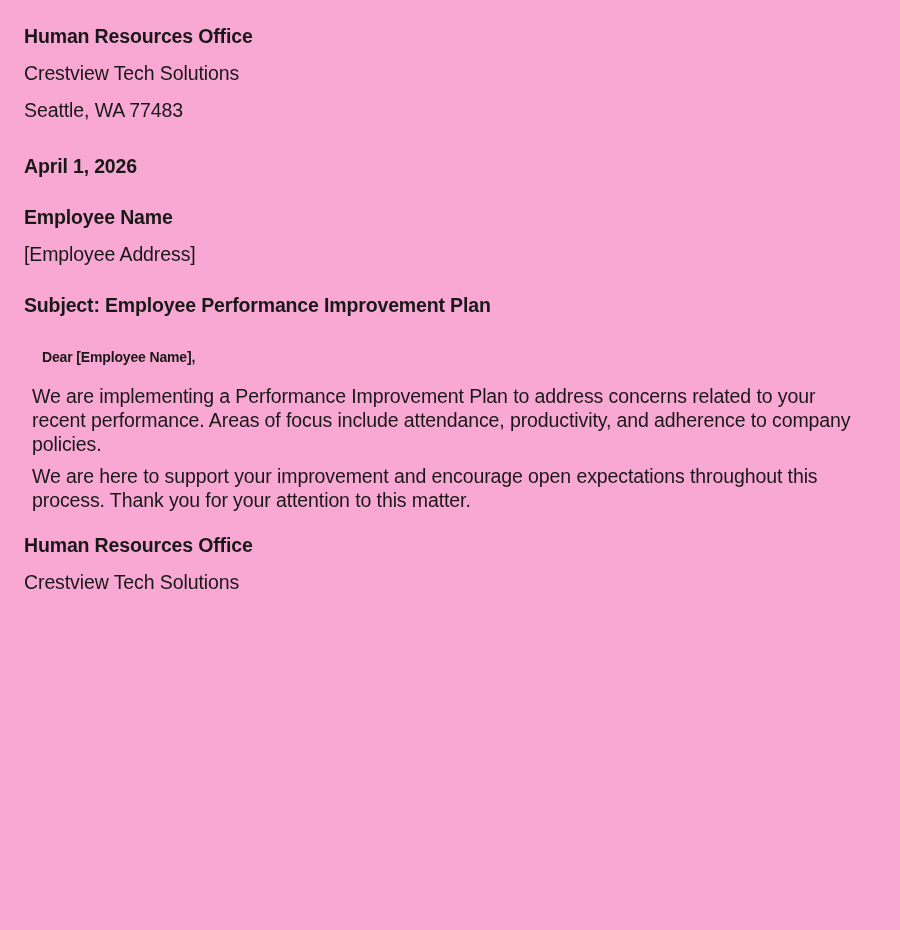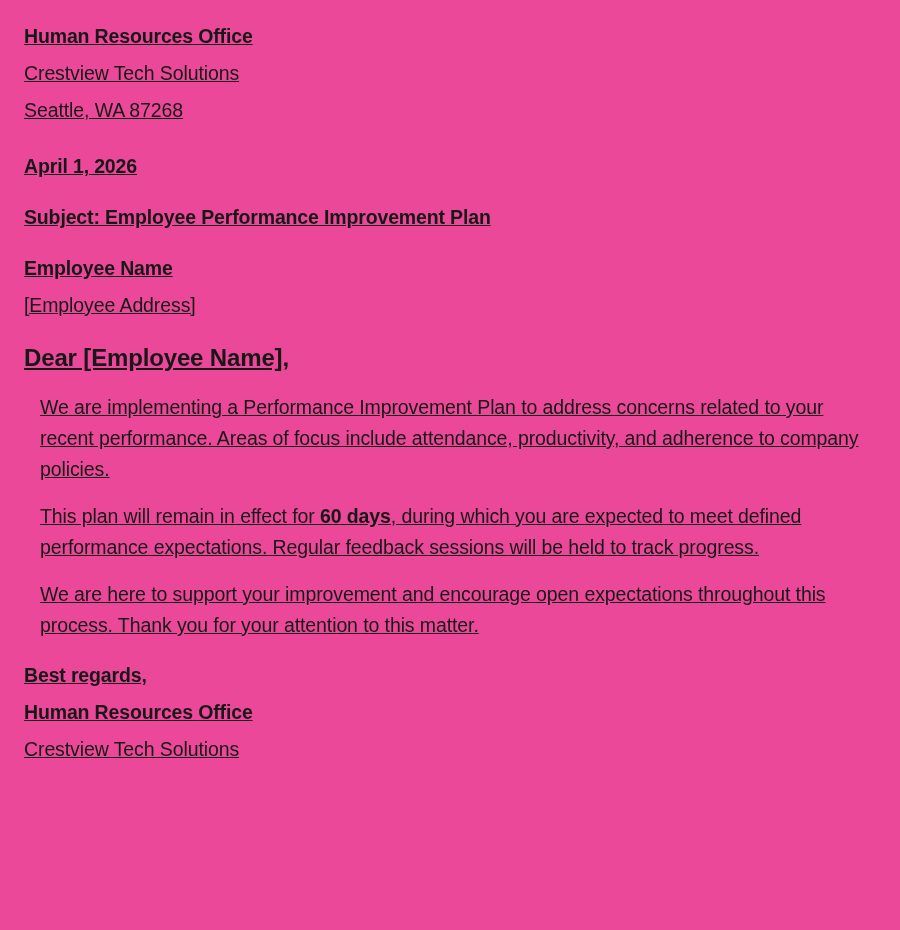--- a/index.html
+++ b/index.html
@@ -52,76 +52,75 @@
   .gap-date     { margin-top: 19px; }
   .gap-recipient{ margin-top: 14px; }
   .gap-subject  { margin-top: 14px; }
   .gap-greeting { margin-top: 15px; }
   .gap-para     { margin-top: 14px; }
   .gap-closing  { margin-top: 15px; }
 
   
   .para {
     font-size: 19.5px;
-    line-height: 31px;
+    line-height: 24px;
     letter-spacing: -0.1px;
     max-width: 856px;
-    margin: 16px;
+    margin: 8px;
     text-align: left;
   }
 
   .para b {
     font-weight: bold;
   }
 
   .subject {
     font-size: 19.5px;
     line-height: 37px;
     font-weight: bold;
     letter-spacing: -0.15px;
   }
 
   .greeting {
-    font-size: 24px;
+    font-size: 14px;
     line-height: 37px;
     font-weight: bold;
     letter-spacing: -0.15px;
+    margin-left: 18px;
   }
 </style>
 </head>
 <body style="color: rgb(24, 24, 24);">
 
-<div class="page" style="background: #ec4899; text-decoration: underline;">
+<div class="page" style="background: #f9a8d4;">
 
   <div class="block sender-block">
     <span class="line bold">Human Resources Office</span>
     <span class="line">Crestview Tech Solutions</span>
-    <span class="line">Seattle, WA 87268</span>
+    <span class="line">Seattle, WA 77483</span>
   </div>
 
   <div class="block gap-date">
     <span class="line bold">April 1, 2026</span>
-  </div>
-
-  <div class="block gap-subject">
-    <span class="subject line">Subject: Employee Performance Improvement Plan</span>
   </div>
 
   <div class="block gap-recipient">
     <span class="line bold">Employee Name</span>
     <span class="line">[Employee Address]</span>
   </div>
 
+  <div class="block gap-subject">
+    <span class="subject line">Subject: Employee Performance Improvement Plan</span>
+  </div>
+
   <div class="block gap-greeting">
     <span class="greeting line">Dear [Employee Name],</span>
   </div>
 
   <p class="para gap-para">We are implementing a Performance Improvement Plan to address concerns related to your recent performance. Areas of focus include attendance, productivity, and adherence to company policies.</p>
-  <p class="para gap-para">This plan will remain in effect for <b>60 days</b>, during which you are expected to meet defined performance expectations. Regular feedback sessions will be held to track progress.</p>
   <p class="para gap-para">We are here to support your improvement and encourage open expectations throughout this process. Thank you for your attention to this matter.</p>
 
   <div class="block gap-closing">
-    <span class="line bold">Best regards,</span>
     <span class="line bold">Human Resources Office</span>
     <span class="line">Crestview Tech Solutions</span>
   </div>
 
 </div>
 
 </body></html>

